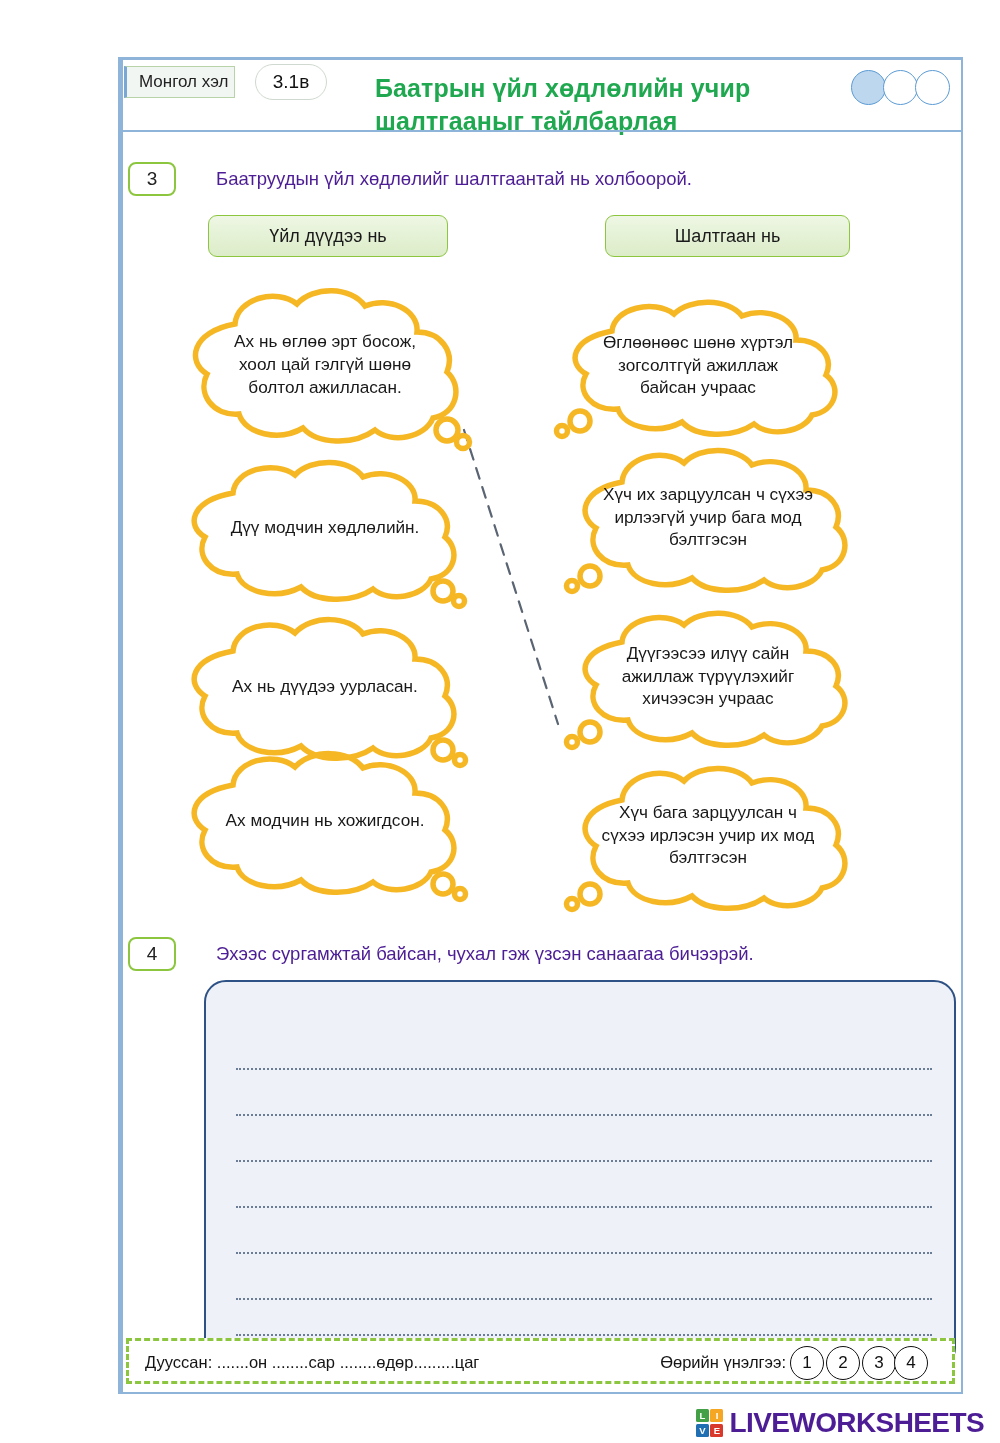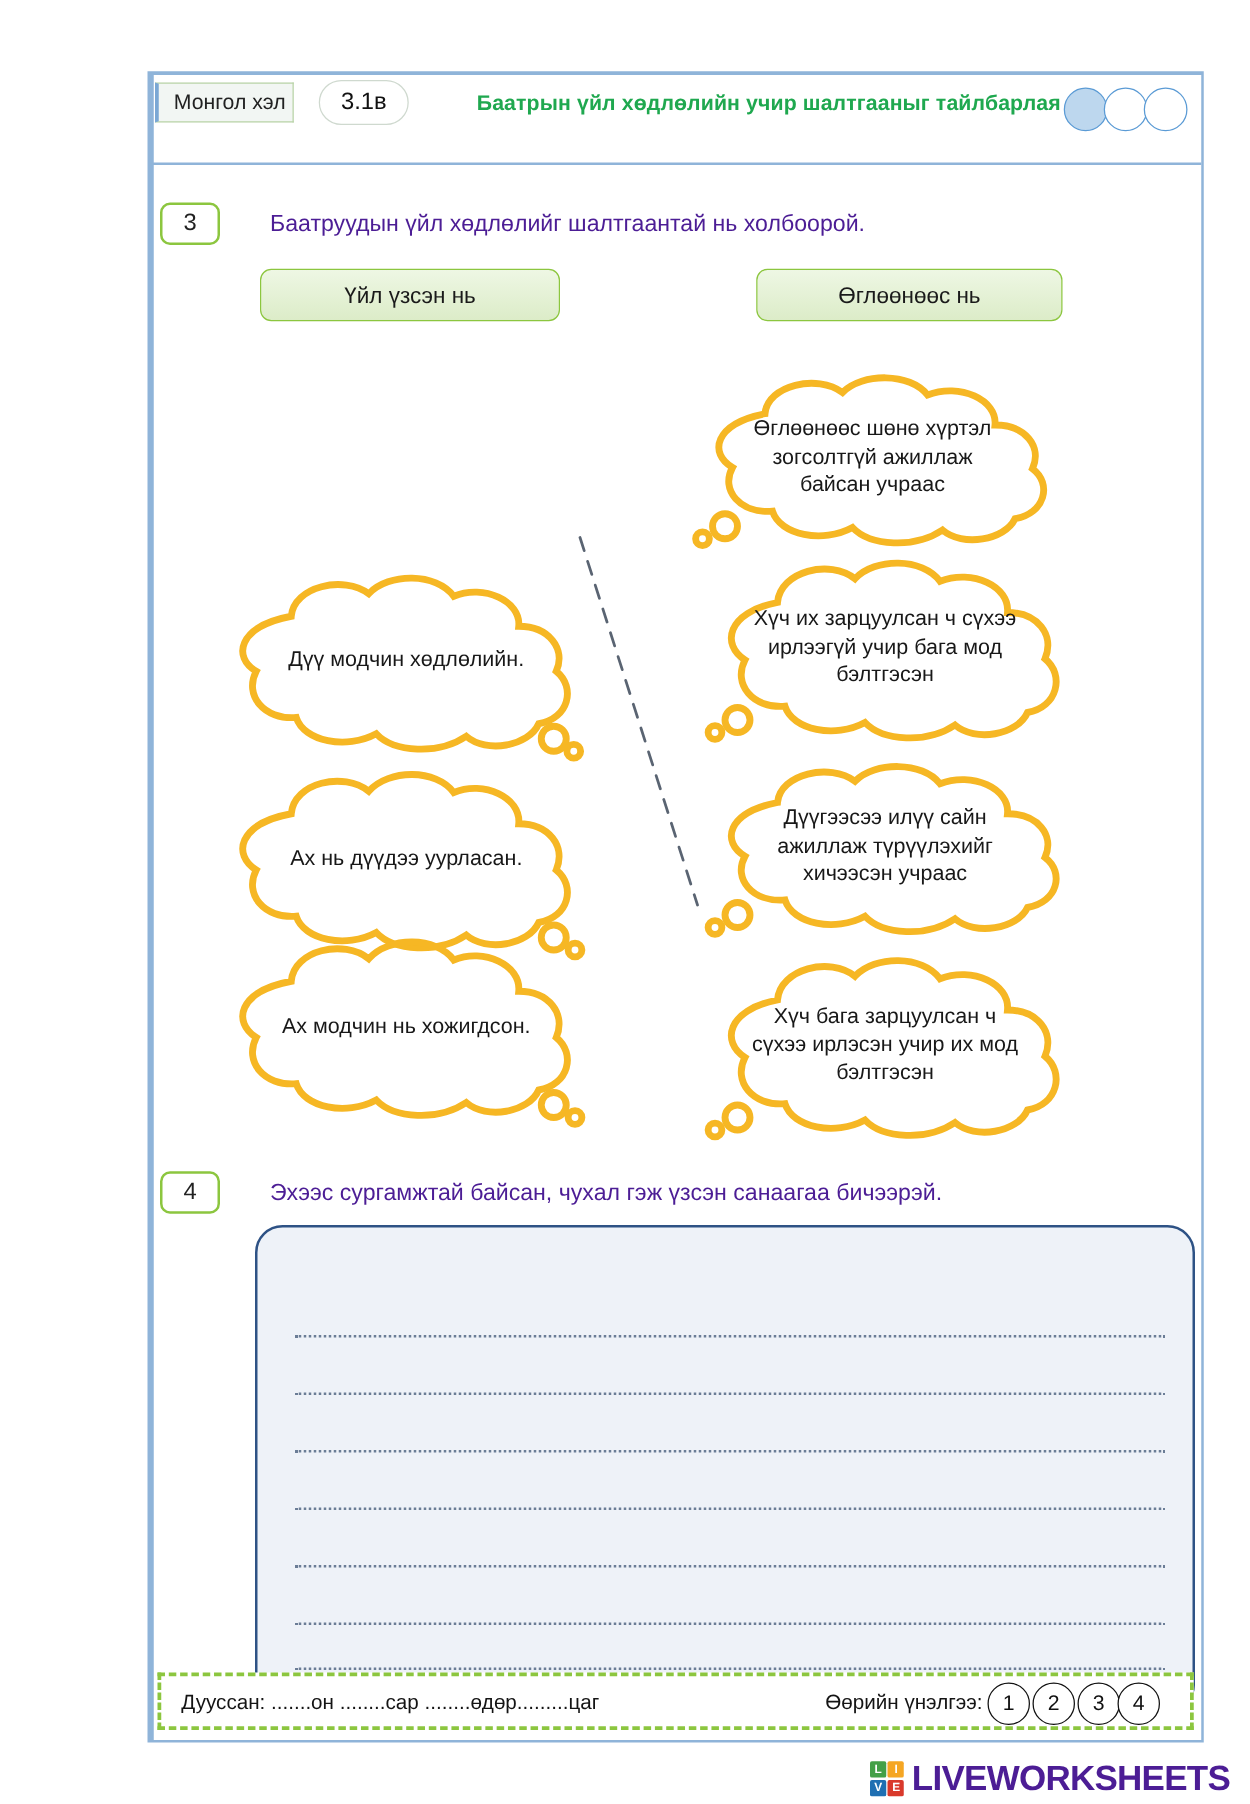--- a/index.html
+++ b/index.html
@@ -41,24 +41,23 @@
     position: absolute; left: 135px; top: 4px;
     width: 72px; height: 36px;
     border: 1px solid #cfd9cf; border-radius: 18px;
     background: #ffffff;
     display: flex; align-items: center; justify-content: center;
     font-size: 19px; color: #111;
     z-index: 3;
   }
   .title {
     position: absolute; left: 255px; top: 12px; width: 480px;
-    text-align: center;
     color: #1fa84f;
     font-weight: bold;
-    font-size: 17px;
+    font-size: 25px;
     line-height: 1.32;
     letter-spacing: .1px;
   }
   .dots-group { position: absolute; right: 4px; top: 10px; width: 106px; height: 36px; }
   .dot {
     position: absolute; top: 0; width: 35px; height: 35px;
     border-radius: 50%;
     border: 1.6px solid #5b9bd5;
     background: #ffffff;
   }
@@ -194,30 +193,43 @@
       </div>
       <div class="header-rule"></div>
     </div>
 
     <div class="ex-num" style="left:8px; top:102px;">
       <span>3</span>
     </div>
     <div class="ex-text" style="left:96px; top:108px;">Баатруудын үйл хөдлөлийг шалтгаантай нь холбоорой.</div>
 
     <div class="col-pill" style="left:88px; top:155px; width:240px;">
-      <span>Үйл үзсэн нь</span>
+      <span>Үйл дүүдээ нь</span>
     </div>
     <div class="col-pill" style="left:485px; top:155px; width:245px;">
-      <span>Өглөөнөөс нь</span>
+      <span>Шалтгаан нь</span>
     </div>
 
     <svg class="connector" width="845" height="1337">
       <line x1="344" y1="370" x2="438" y2="664" stroke="#5a6472" stroke-width="2.2" stroke-dasharray="11 9" stroke-linecap="round"></line>
     </svg>
 
+    <div class="cloud left" style="left:55px; top:222px; width:300px; height:165px;">
+      <svg viewBox="0 0 300 165" width="300" height="165">
+        <g fill="none" stroke="#F6B724" stroke-width="5.5" stroke-linecap="round">
+          <path d="M60 42 C62 16 102 6 122 22 C138 4 176 4 190 24 C214 14 244 28 242 50
+                   C266 50 280 70 272 90 C288 104 282 132 258 136 C250 156 216 162 200 148
+                   C178 164 142 162 128 146 C104 160 70 152 64 132 C38 134 22 112 32 92
+                   C12 80 16 50 60 42 Z"></path>
+          <circle cx="272" cy="148" r="11"></circle>
+          <circle cx="288" cy="160" r="6.5"></circle>
+        </g>
+      </svg>
+      <div class="ctext">Ах нь өглөө эрт босож, хоол цай гэлгүй шөнө болтол ажилласан.</div>
+    </div>
 
     <div class="cloud left" style="left:55px; top:395px; width:300px; height:145px;">
       <svg viewBox="0 0 300 145" width="300" height="145">
         <g fill="none" stroke="#F6B724" stroke-width="5.5" stroke-linecap="round">
           <path d="M58 38 C60 14 100 5 120 20 C136 3 174 3 188 22 C212 12 242 26 240 46
                    C264 46 278 64 270 82 C286 95 280 120 256 124 C248 142 214 148 198 134
                    C176 149 140 147 126 132 C102 145 68 138 62 119 C36 121 20 101 30 82
                    C11 71 15 46 58 38 Z"></path>
           <circle cx="268" cy="136" r="10"></circle>
           <circle cx="284" cy="146" r="5.5"></circle>

